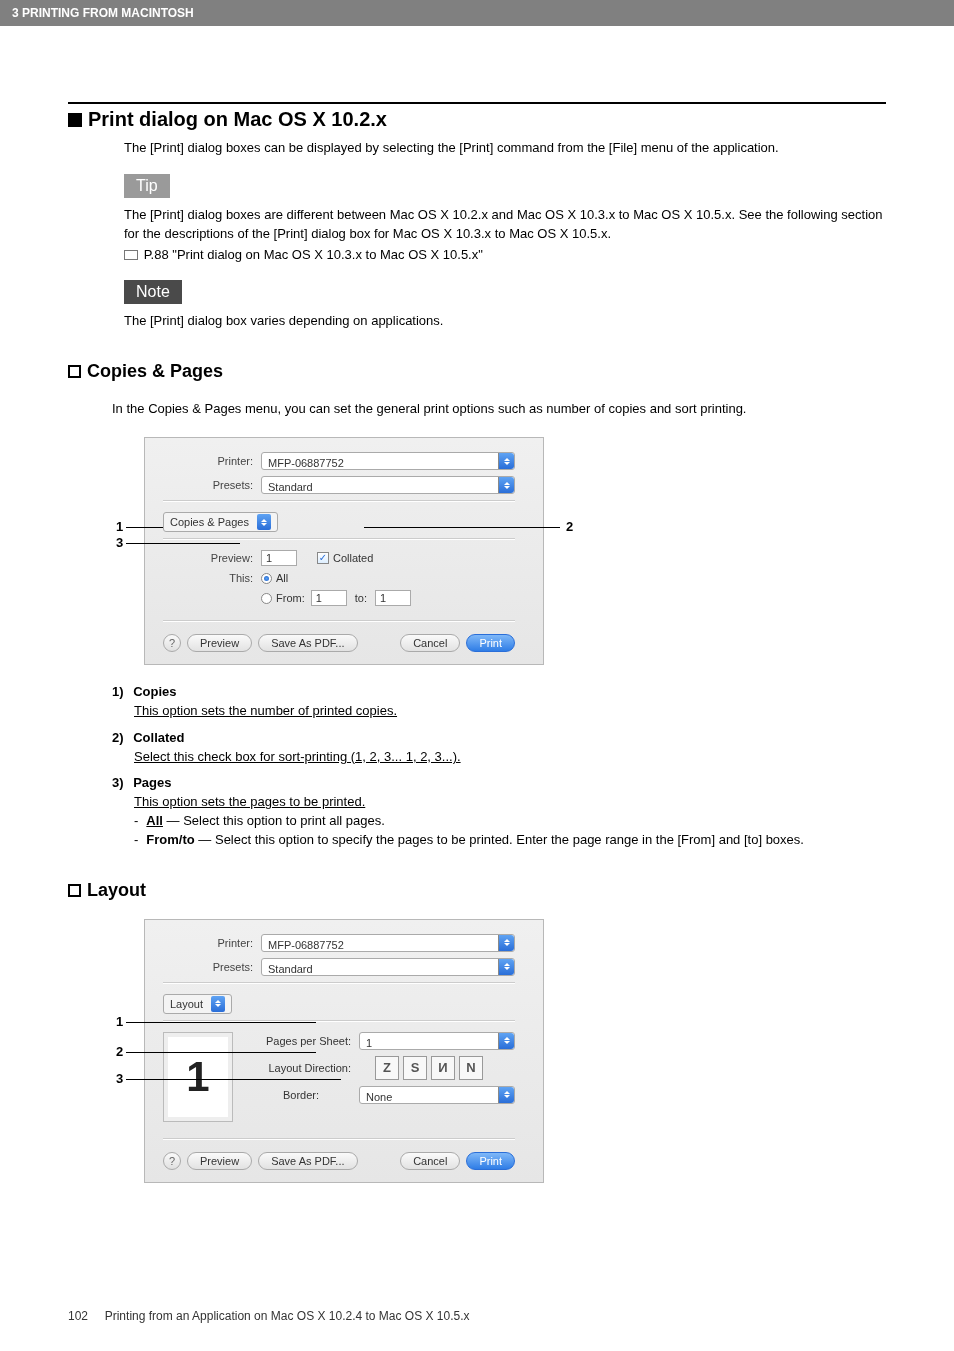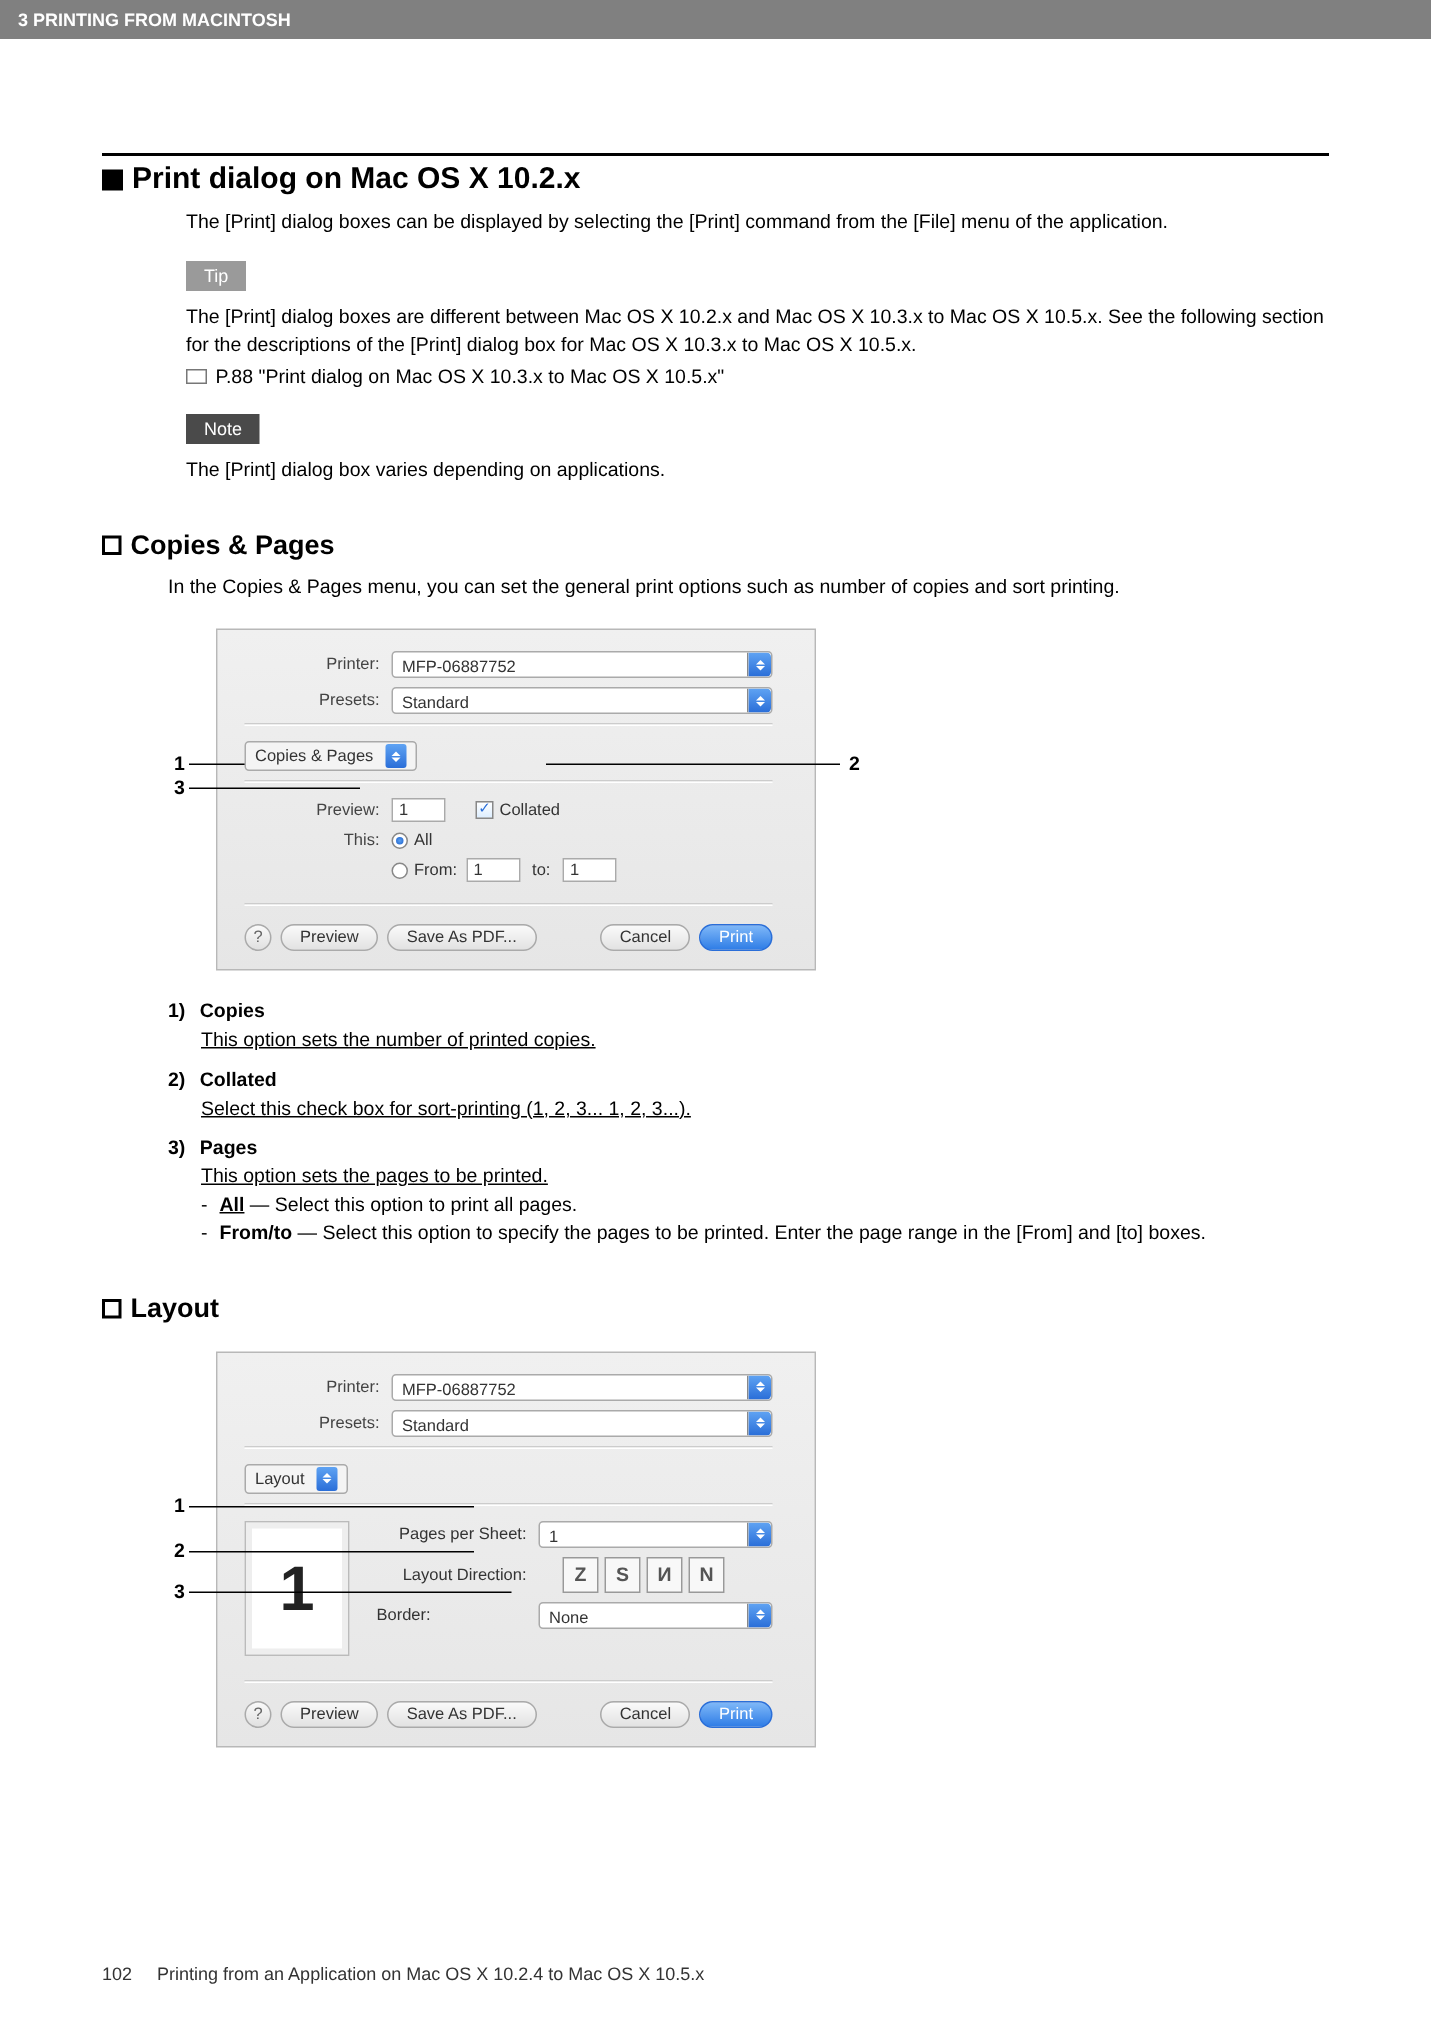--- a/index.html
+++ b/index.html
@@ -44,21 +44,21 @@
   .body-text {
     font-size: 13px;
     margin-left: 56px;
     margin-top: 8px;
     line-height: 1.45;
   }
   .body-text.nomargin { margin-left: 0; }
   .tag {
     display: inline-block;
     color: #fff;
-    font-size: 12px;
+    font-size: 16px;
     padding: 3px 12px;
     margin-left: 56px;
     margin-top: 16px;
   }
   .tag.tip { background: #9a9a9a; }
   .tag.note { background: #4a4a4a; }
   .book-icon {
     display: inline-block;
     width: 14px;
     height: 10px;
@@ -306,21 +306,21 @@
   </div>
 
   <div class="tag note">Note</div>
   <div class="body-text">The [Print] dialog box varies depending on applications.</div>
 
   
   <div class="sub-heading">
     <span class="outline-square"></span>
     <span>Copies &amp; Pages</span>
   </div>
-  <div class="body-text nomargin" style="margin-left:44px;margin-top:8px;">In the Copies &amp; Pages menu, you can set the general print options such as number of copies and sort printing.</div>
+  <div class="body-text nomargin" style="margin-left:44px;margin-top:18px;">In the Copies &amp; Pages menu, you can set the general print options such as number of copies and sort printing.</div>
 
   <div class="shot-wrap">
     <span class="callout-num" style="left:0; top:82px;">1</span>
     <span class="callout-line" style="left:10px; top:90px; width:106px;"></span>
     <span class="callout-num" style="left:0; top:98px;">3</span>
     <span class="callout-line" style="left:10px; top:106px; width:114px;"></span>
     <span class="callout-num" style="left:450px; top:82px;">2</span>
     <span class="callout-line" style="left:248px; top:90px; width:196px;"></span>
 
     <div class="mac-dialog">
@@ -445,21 +445,21 @@
           <div class="row">
             <span style="width:100px;text-align:right;margin-right:24px;">Layout Direction:</span>
             <div class="layout-icons">
               <span class="layout-icon">Z</span>
               <span class="layout-icon">S</span>
               <span class="layout-icon">И</span>
               <span class="layout-icon">N</span>
             </div>
           </div>
           <div class="row">
-            <span style="width:100px;text-align:left;margin-right:8px;">Border:</span>
+            <span style="width:100px;text-align:center;margin-right:8px;">Border:</span>
             <div class="aqua-select" style="flex:1;">
               <span>None</span>
               <span class="aqua-cap"></span>
             </div>
           </div>
         </div>
       </div>
 
       <hr class="hr-groove" style="margin-top:16px;">
       <div class="btn-row">

